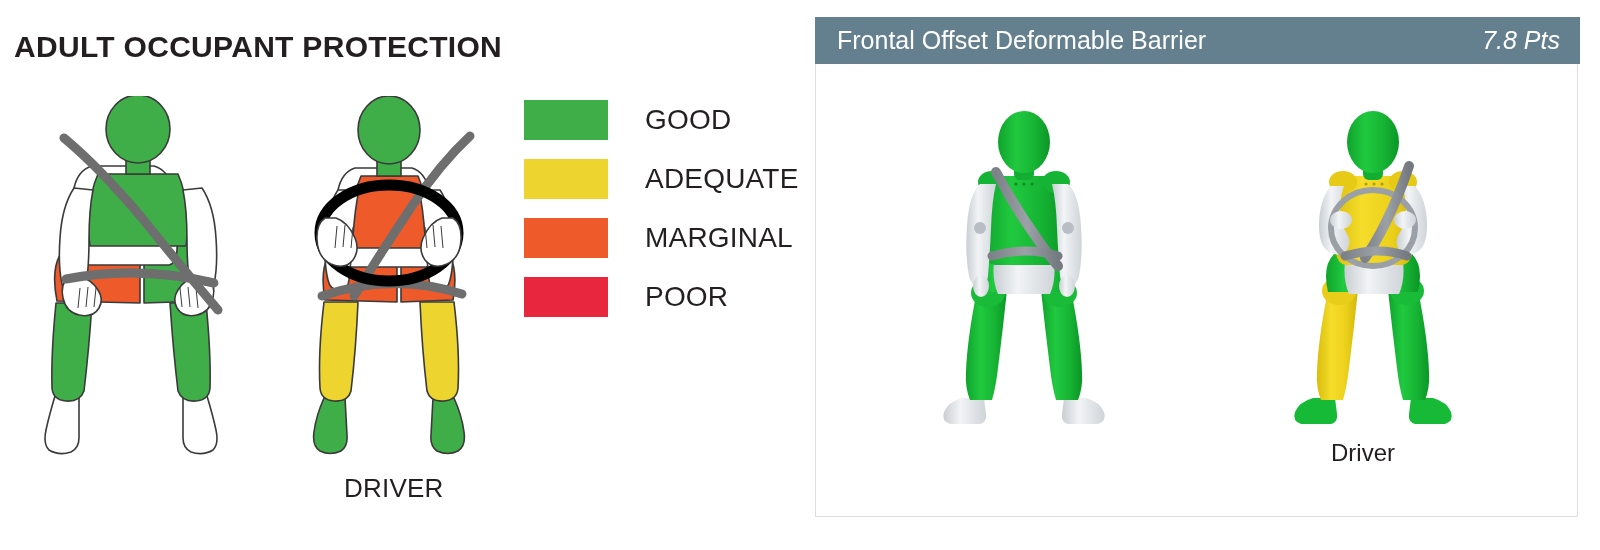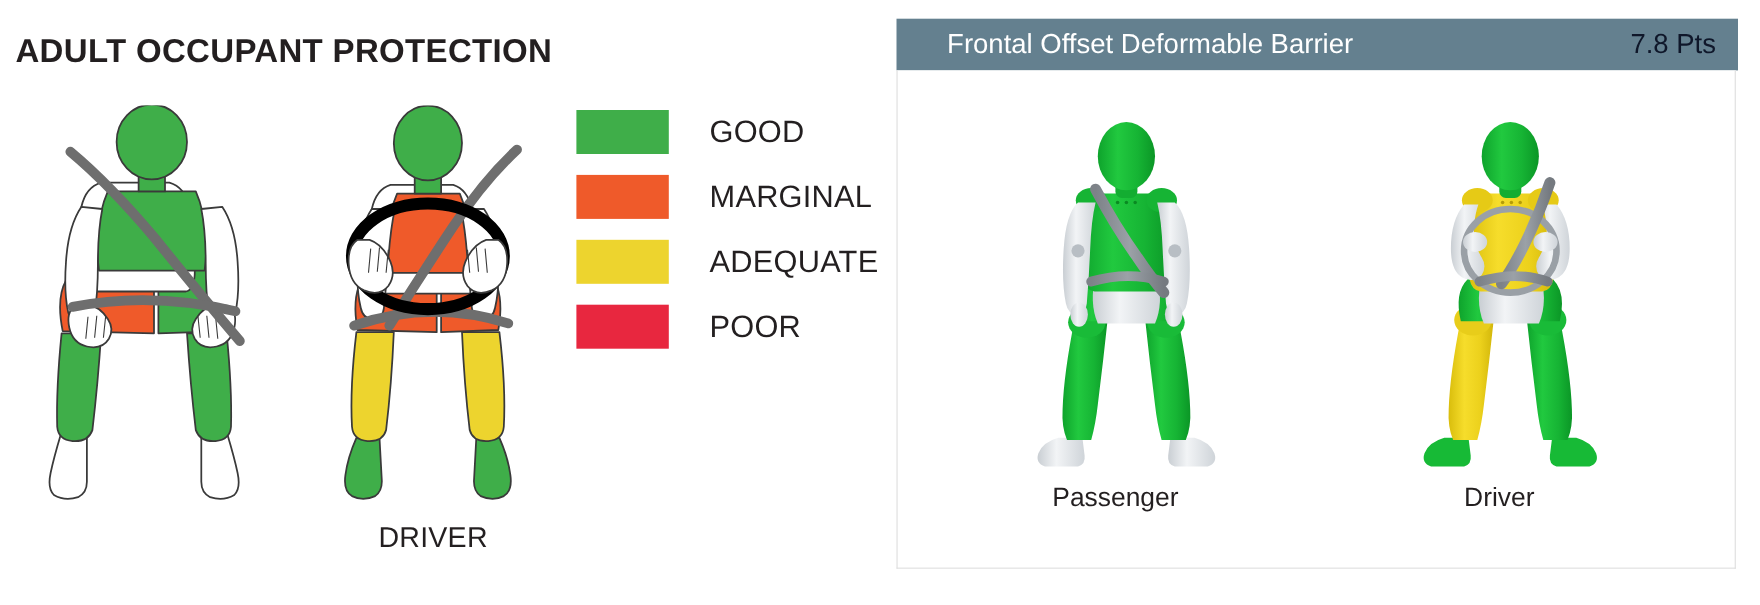--- a/index.html
+++ b/index.html
@@ -164,39 +164,39 @@
     </svg>
   </div>
   <div class="fig-caption" id="caption-driver">DRIVER</div>
 
   <div id="legend">
     <div class="legend-row">
       <div class="legend-swatch" style="background:#3fae49"></div>
       <div class="legend-label">GOOD</div>
     </div>
     <div class="legend-row">
+      <div class="legend-swatch" style="background:#edd42e"></div>
+      <div class="legend-label">ADEQUATE</div>
+    </div>
+    <div class="legend-row">
       <div class="legend-swatch" style="background:#ef5a2a"></div>
       <div class="legend-label">MARGINAL</div>
-    </div>
-    <div class="legend-row">
-      <div class="legend-swatch" style="background:#edd42e"></div>
-      <div class="legend-label">ADEQUATE</div>
     </div>
     <div class="legend-row">
       <div class="legend-swatch" style="background:#e8273f"></div>
       <div class="legend-label">POOR</div>
     </div>
   </div>
 </div>
 
 <div id="right-panel">
 
   <div id="panel-header" style="background: rgb(100, 128, 143);">
-    <div id="panel-header-title" style="color: rgb(255, 255, 255); margin-left: 24px;">Frontal Offset Deformable Barrier</div>
-    <div id="panel-header-points" style="color: #0f172a;">7.8 Pts</div>
+    <div id="panel-header-title" style="color: rgb(255, 255, 255);">Frontal Offset Deformable Barrier</div>
+    <div id="panel-header-points" style="color: #ffffff; font-style: italic;">7.8 Pts</div>
   </div>
 
   <div id="panel-body">
 
     <div class="dummy-wrap" id="dummy-passenger">
       <svg viewBox="0 0 180 320" width="180" height="320">
         <defs>
           <linearGradient id="pGreen" x1="0" y1="0" x2="1" y2="0">
             <stop offset="0%" stop-color="#0ea32c"></stop>
               <stop offset="35%" stop-color="#21c93f"></stop>
@@ -249,21 +249,20 @@
         <g fill="#0a8a22">
           <circle cx="82" cy="74" r="1.6"></circle>
             <circle cx="90" cy="74" r="1.6"></circle>
             <circle cx="98" cy="74" r="1.6"></circle>
         </g>
 
         <path d="M62 62 q18 34 38 62 q12 18 24 32" stroke="url(#pBelt)" stroke-width="10" fill="none" stroke-linecap="round"></path>
         <path d="M58 146 q34 -10 66 0" stroke="url(#pBelt)" stroke-width="9" fill="none" stroke-linecap="round"></path>
       </svg>
     </div>
-    <div class="dummy-caption" id="dummy-caption-passenger">Passenger</div>
 
     <div class="dummy-wrap" id="dummy-driver">
       <svg viewBox="0 0 180 320" width="180" height="320">
         <defs>
           <linearGradient id="dGreen" x1="0" y1="0" x2="1" y2="0">
             <stop offset="0%" stop-color="#0ea32c"></stop>
               <stop offset="35%" stop-color="#21c93f"></stop>
             <stop offset="70%" stop-color="#16b434"></stop>
               <stop offset="100%" stop-color="#0b9626"></stop>
           </linearGradient>

